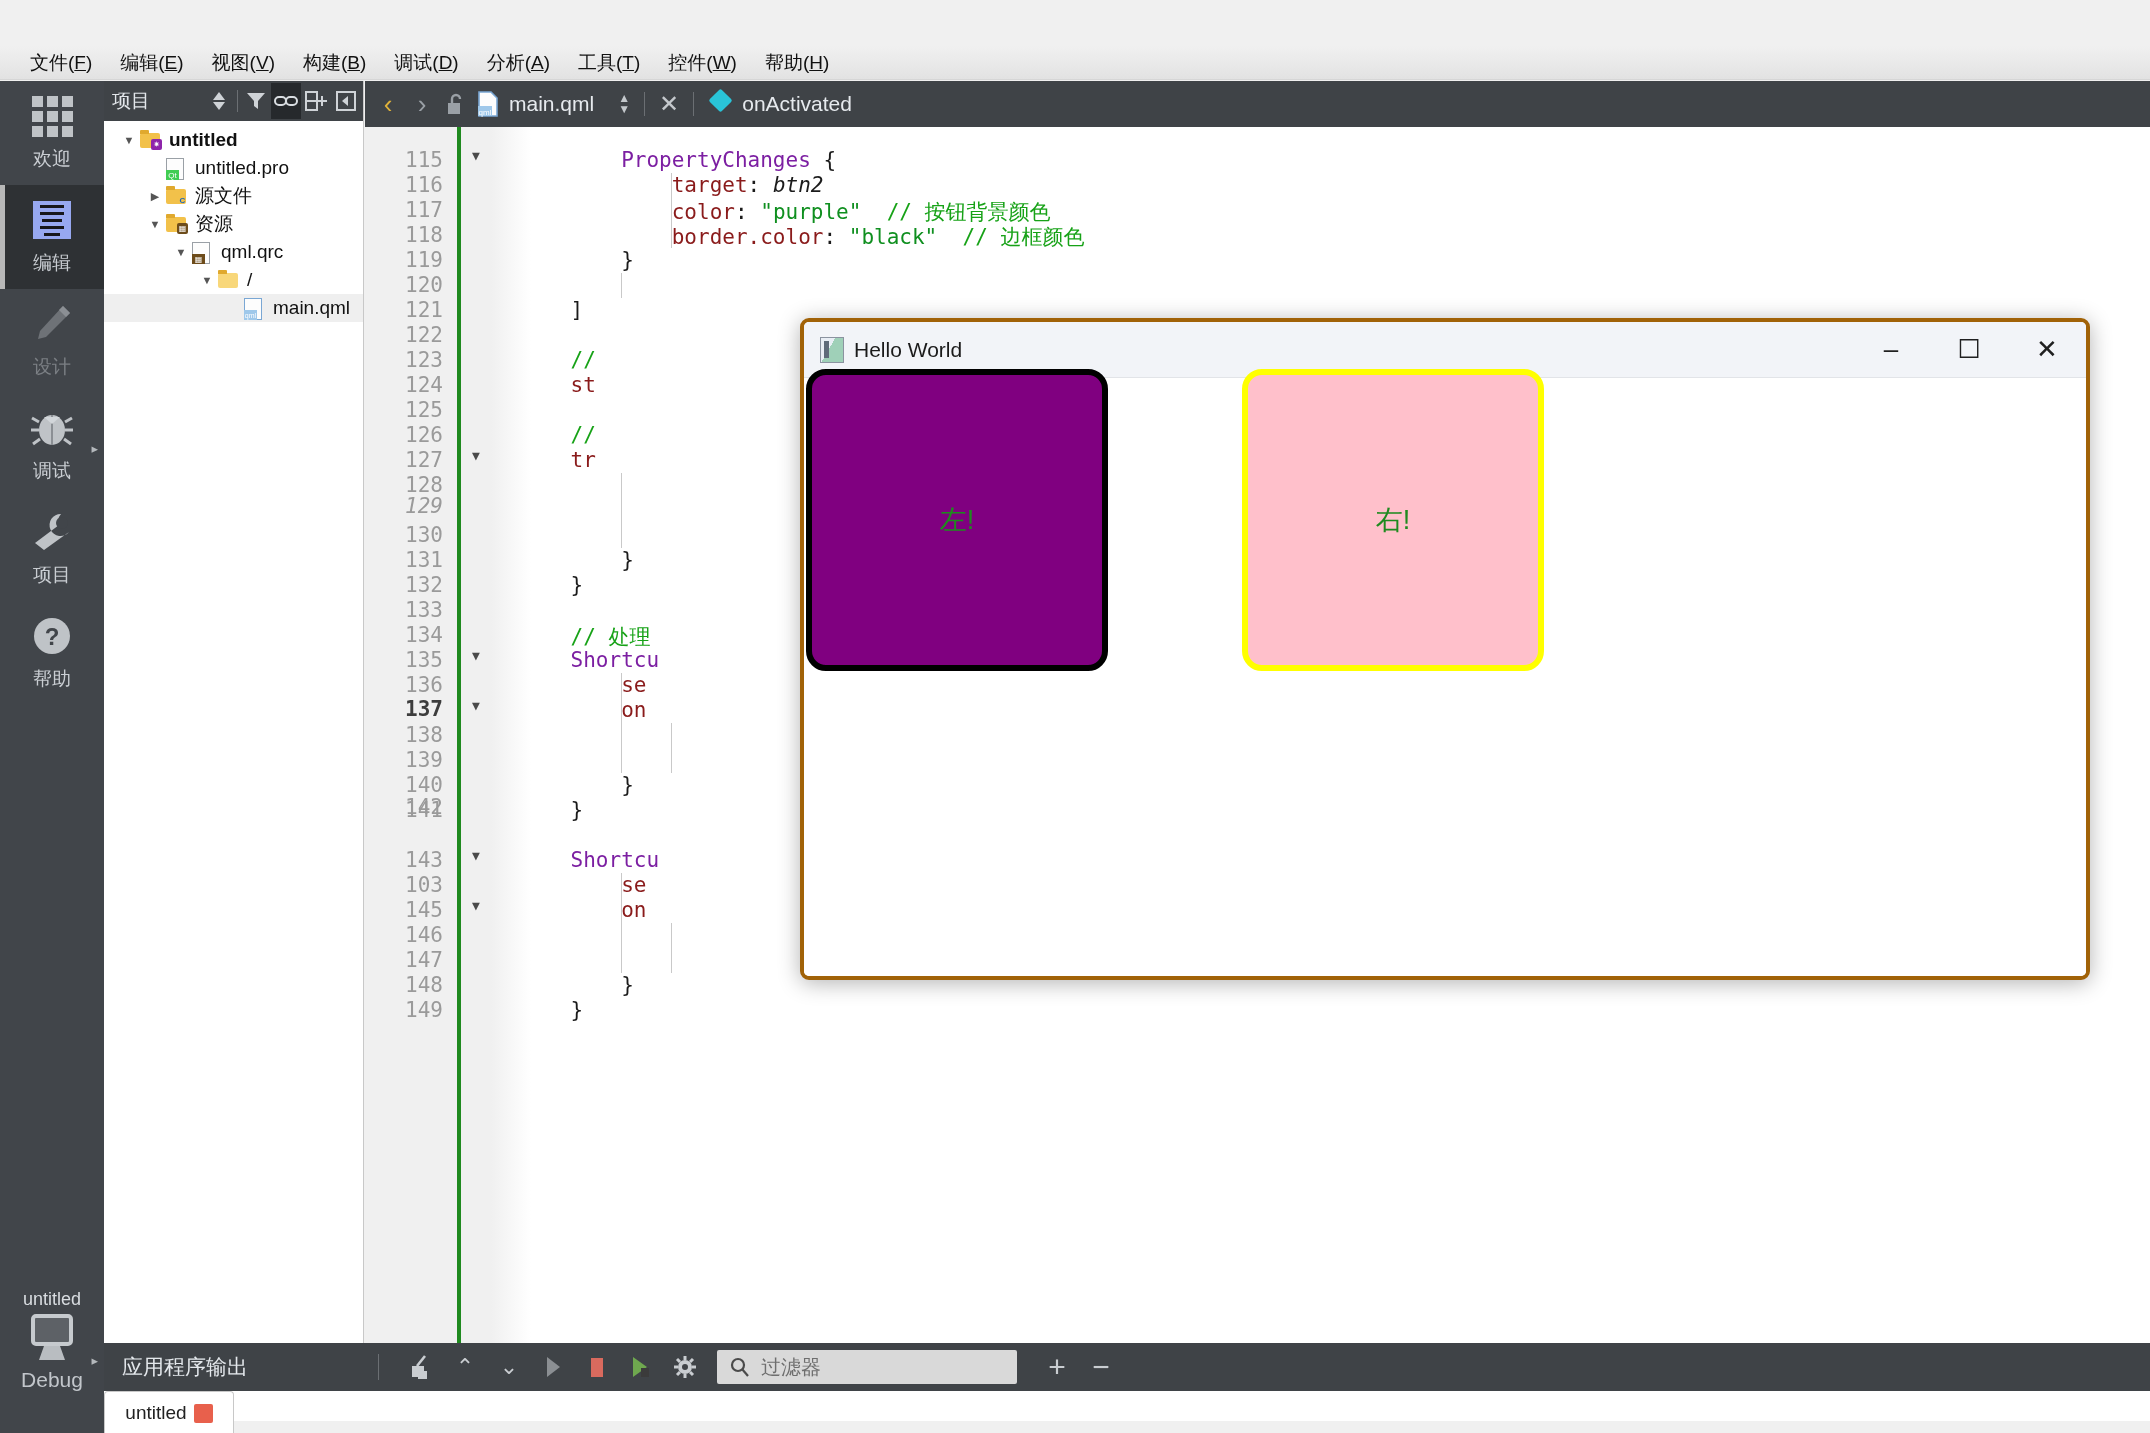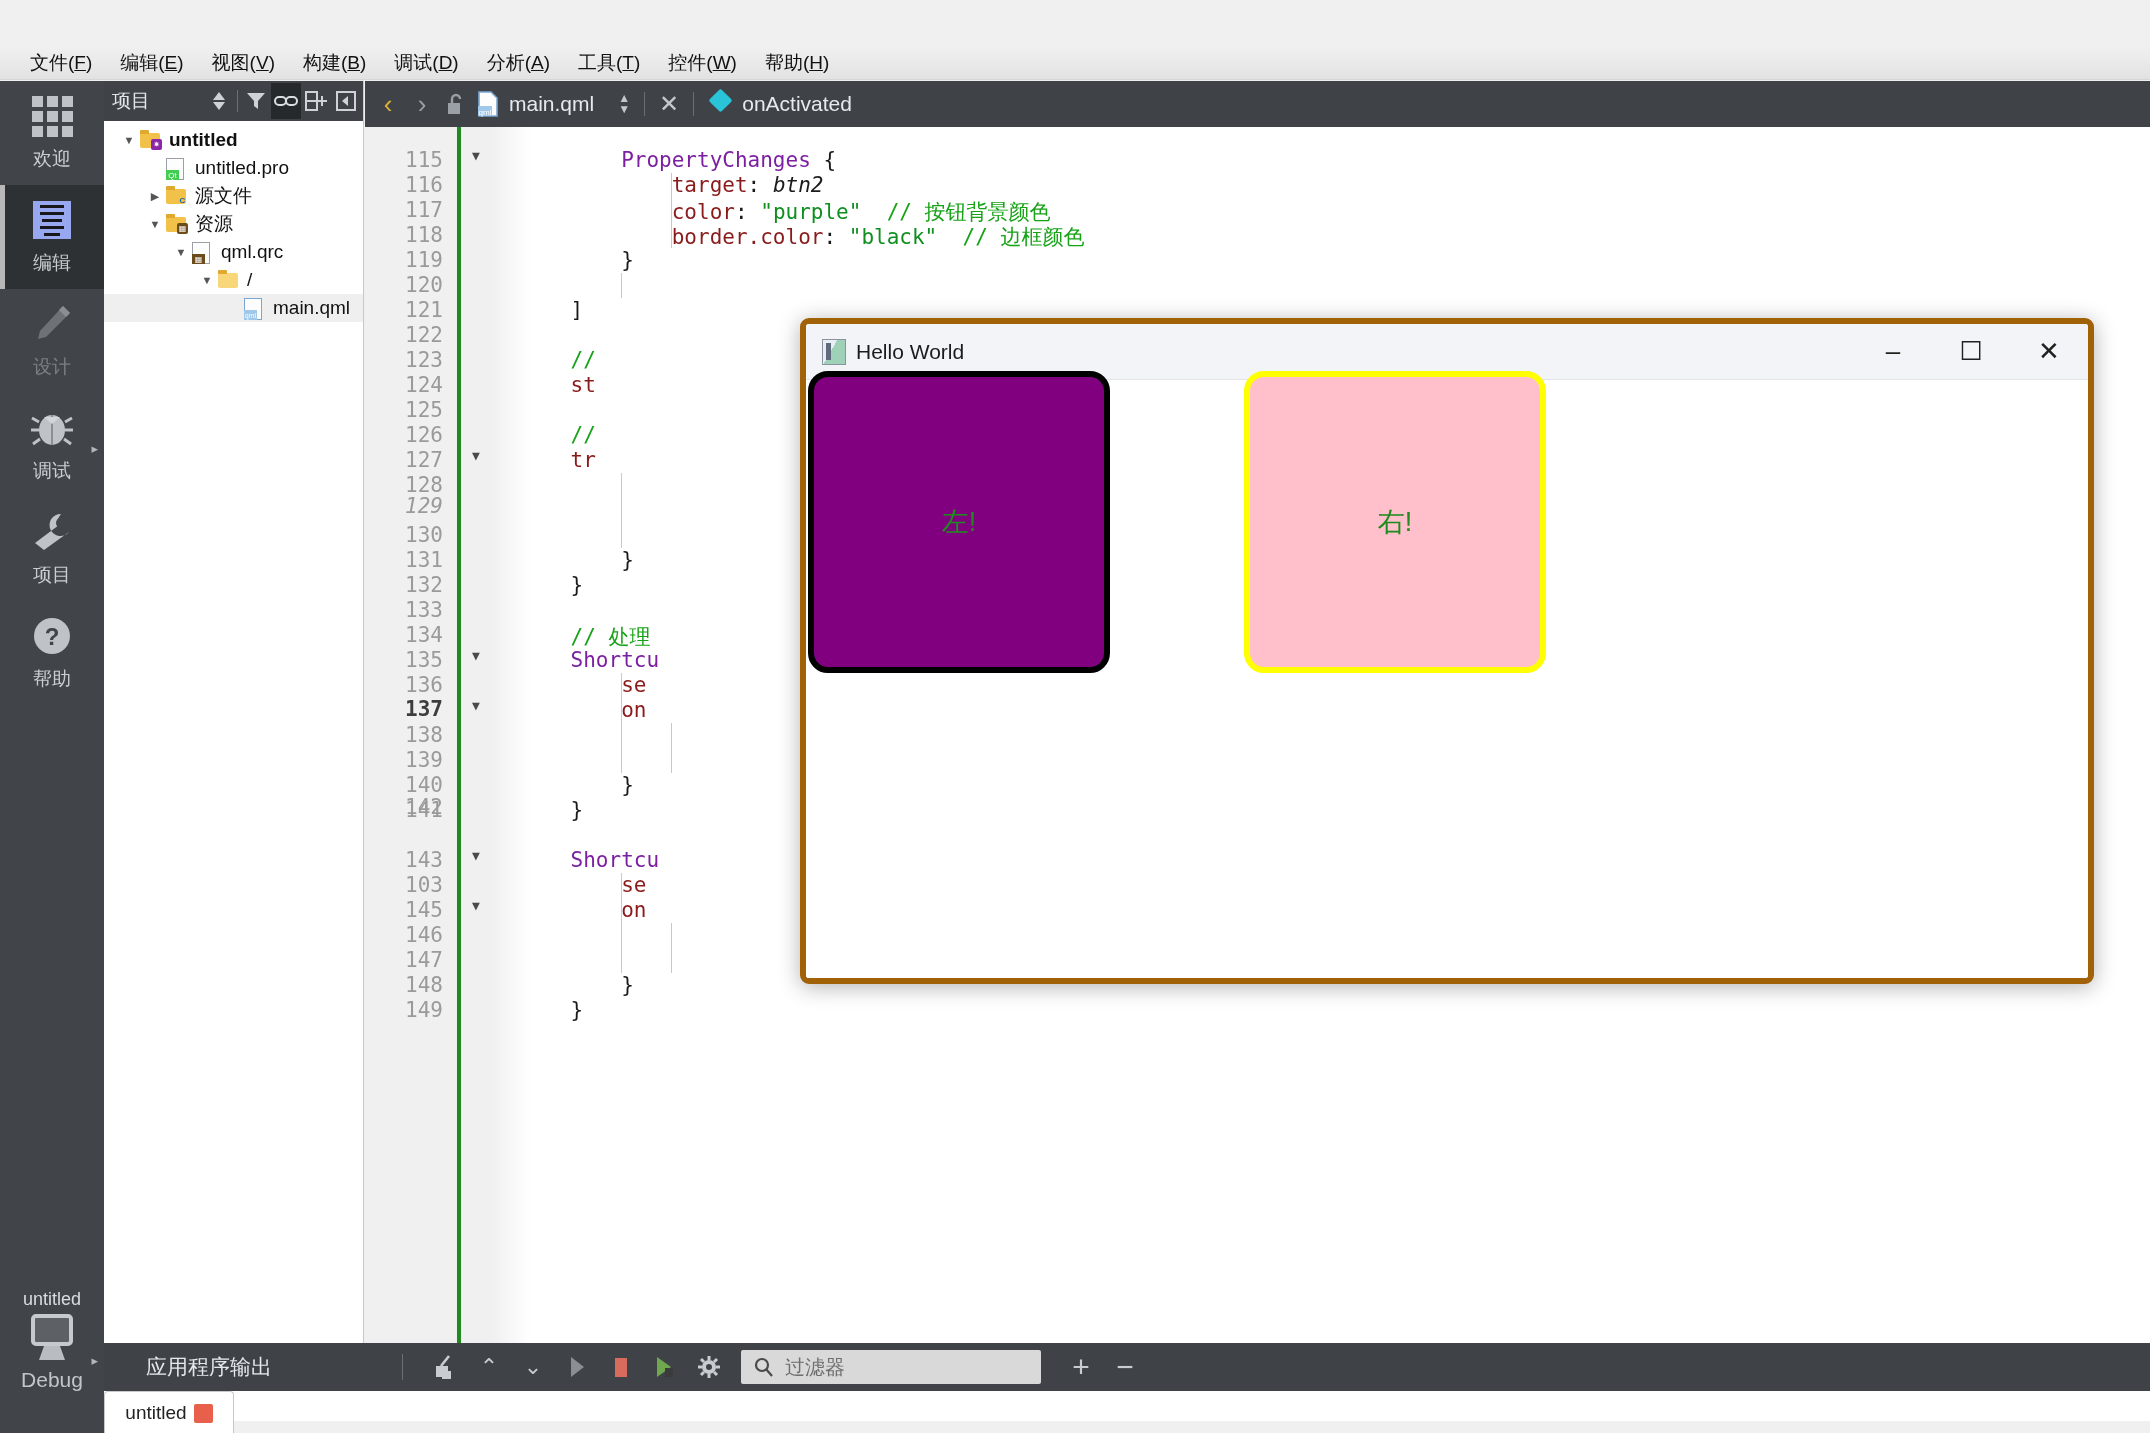--- a/index.html
+++ b/index.html
@@ -112,38 +112,38 @@
   .ind{position:absolute;width:1px;background:#c9c9c9;}
   .kw{color:#7c1fa2;}
   .prop{color:#8a1b1b;}
   .str{color:#0f8f1f;}
   .cmt{color:#17a217;}
   .id-it{color:#1b1b1b;font-style:italic;}
   .pl{color:#1b1b1b;}
 
   
   .hw{position:absolute;left:800px;top:318px;width:1282px;height:654px;background:#ffffff;
-      border:6px solid #a16207;border-radius:9px;box-shadow:0 3px 22px rgba(0,0,0,.30);overflow:hidden;}
+      border:4px solid #a16207;border-radius:9px;box-shadow:0 3px 22px rgba(0,0,0,.30);overflow:hidden;}
   .hw-title{height:56px;background:#f2f4f8;display:flex;align-items:center;padding-left:16px;
             box-sizing:border-box;border-bottom:1px solid #e2e4e8;}
   .hw-ico{width:22px;height:24px;background:linear-gradient(120deg,#e9eef5 40%,#9fd0b8 40%);
           border:1px solid #8b93a0;margin-right:10px;position:relative;}
   .hw-ico:after{content:"";position:absolute;left:3px;top:3px;width:5px;height:17px;background:#5f6b7a;}
   .hw-name{font-size:21px;color:#1b1b1b;}
   .hw-ctrls{margin-left:auto;display:flex;align-items:center;height:56px;}
   .hw-c{width:78px;height:56px;display:flex;align-items:center;justify-content:center;
         font-size:26px;color:#202020;}
   .hw-body{position:absolute;left:0;top:57px;right:0;bottom:0;background:#ffffff;}
   .btn-q{position:absolute;border-radius:20px;display:flex;align-items:center;justify-content:center;}
   .btn-q .blabel{font-size:27px;}
 
   
   .outpane{position:absolute;left:104px;top:1343px;width:2046px;height:90px;background:#ffffff;}
   .out-bar{height:48px;background:#3f4347;display:flex;align-items:center;padding-left:18px;box-sizing:border-box;}
-  .out-title{font-size:21px;color:#e4e8ec;margin-left:24px;}
+  .out-title{font-size:21px;color:#e4e8ec;}
   .ob-sep{width:1px;height:26px;background:#6b6f73;margin:0 20px 0 130px;}
   .ob-btn{width:44px;height:44px;display:flex;align-items:center;justify-content:center;color:#c9cdd1;font-size:22px;}
   .filterbox{width:300px;height:34px;background:#d9d9d9;border-radius:2px;display:flex;align-items:center;
              padding-left:12px;box-sizing:border-box;margin-left:10px;}
   .filter-ph{font-size:20px;color:#6e6e6e;margin-left:10px;}
   .out-tab{position:absolute;left:0;top:48px;width:128px;height:42px;background:#ffffff;
            border:1px solid #c8c8c8;border-bottom:none;border-radius:4px 4px 0 0;
            display:flex;align-items:center;justify-content:center;gap:7px;}
   .out-tab-lbl{font-size:19px;color:#222;}
   .ot-badge{width:19px;height:19px;background:#e8604c;border-radius:2px;}

